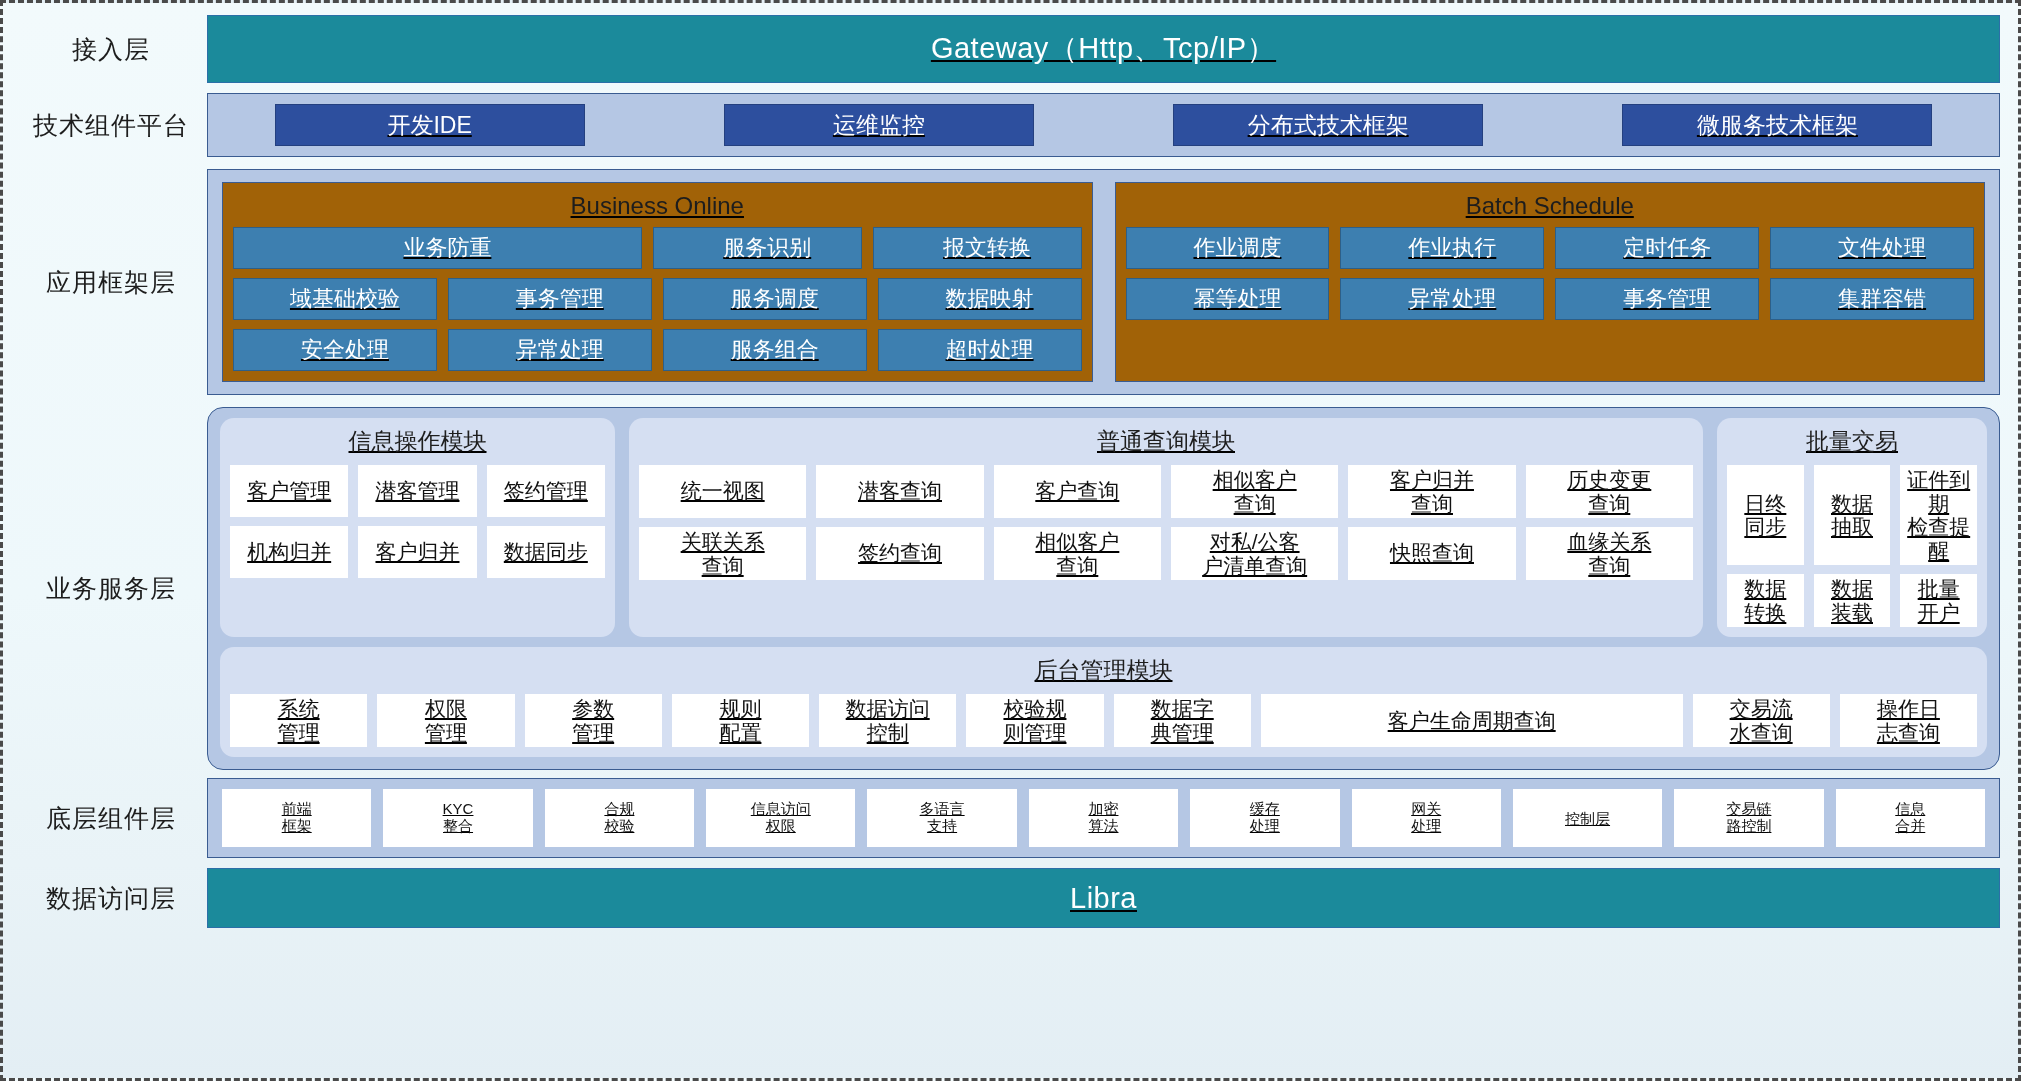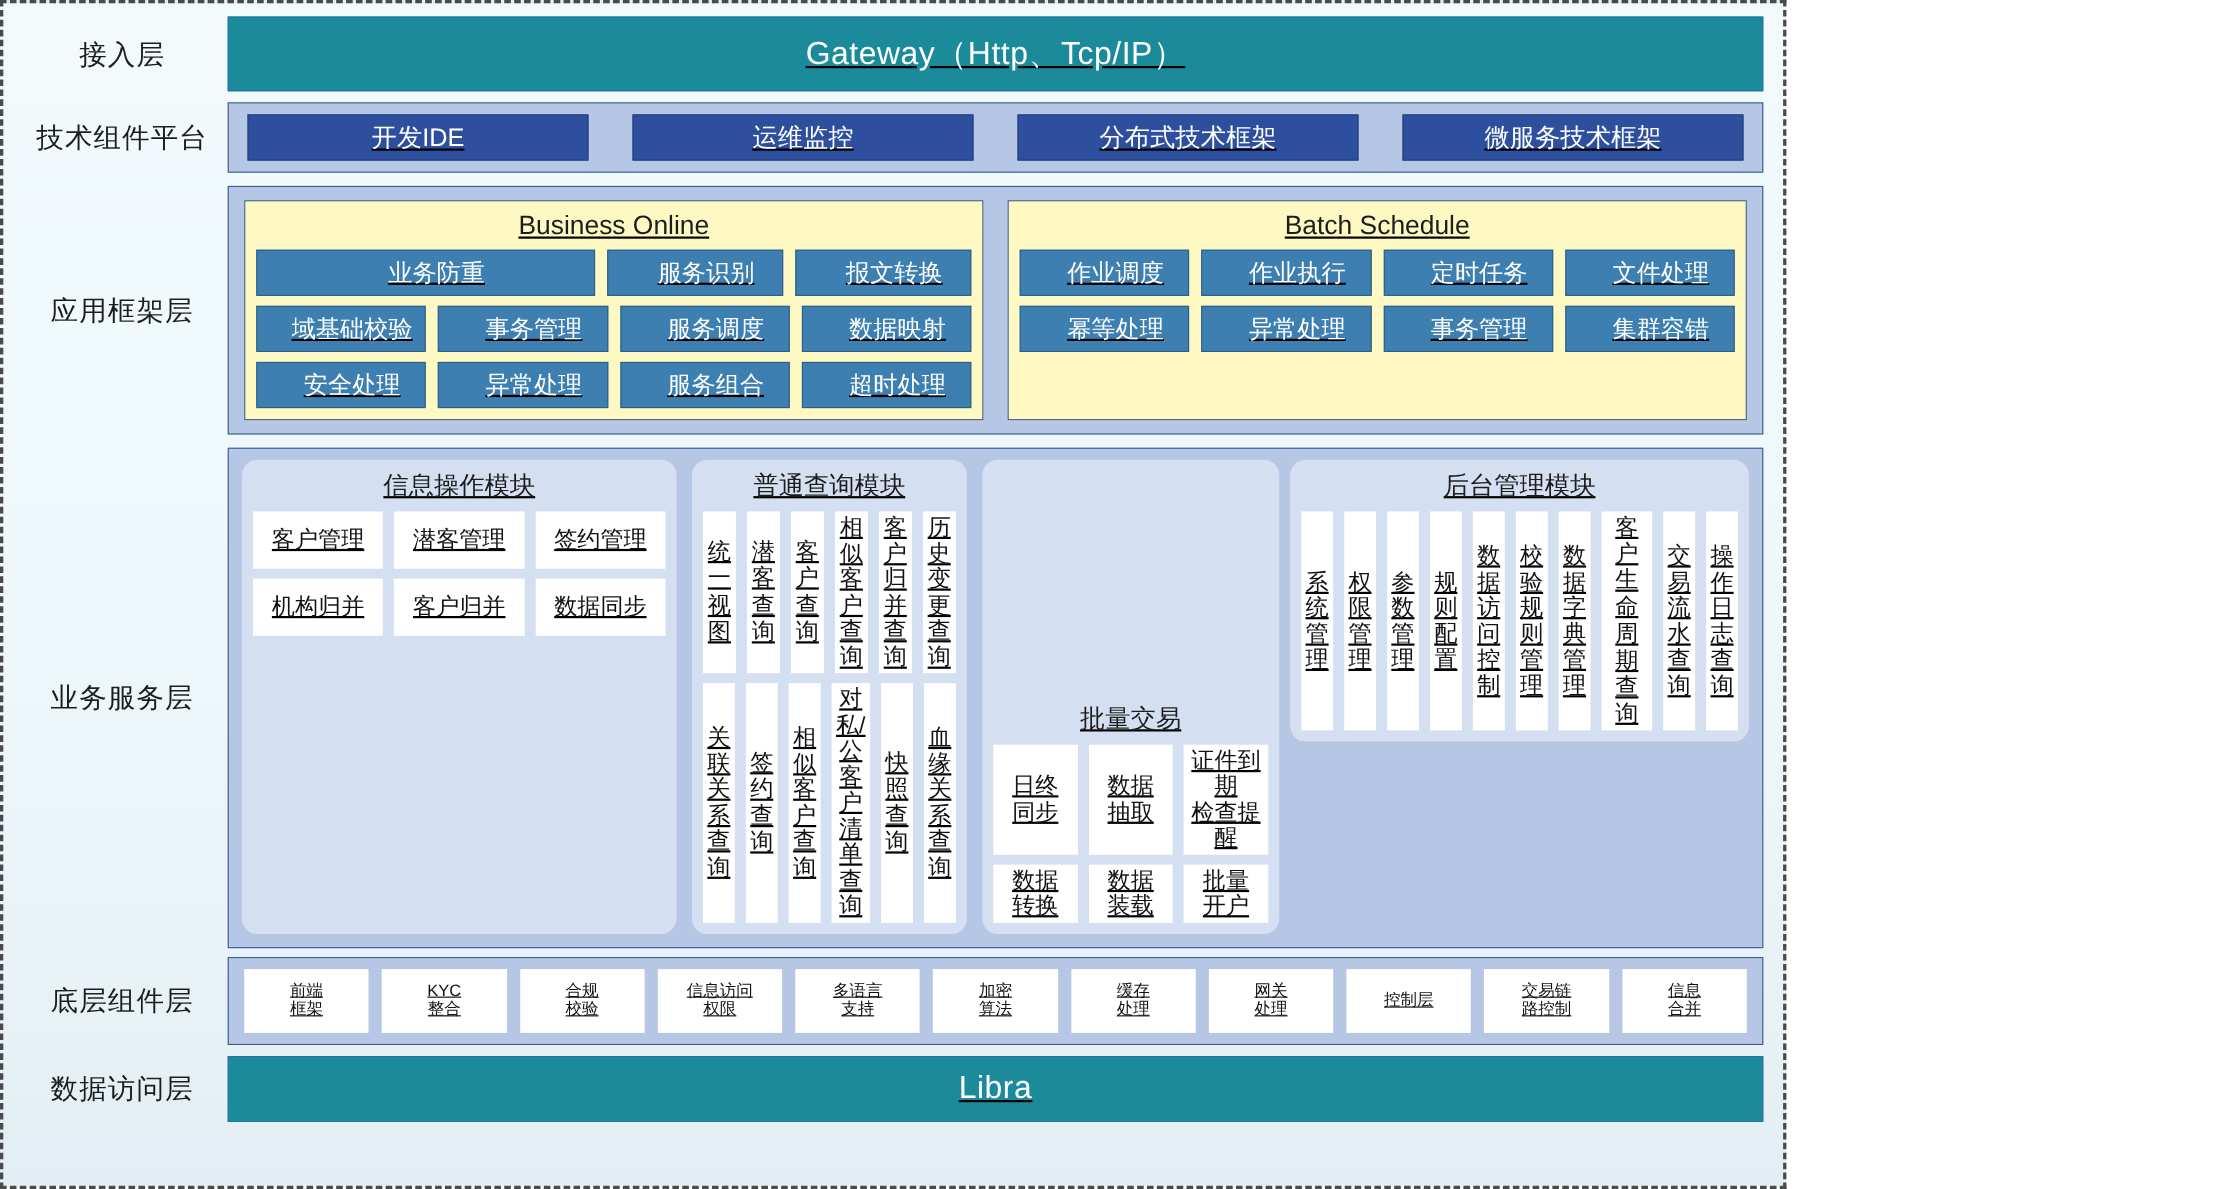--- a/index.html
+++ b/index.html
@@ -4,21 +4,21 @@
 <style>
   * { box-sizing: border-box; margin: 0; padding: 0; }
   html, body {
     width: 2021px; height: 1081px;
     font-family: "Liberation Sans", "DejaVu Sans", sans-serif;
     background: #ffffff;
     overflow: hidden;
   }
   .canvas {
     position: relative;
-    width: 1624px; height: 1081px;
+    width: 2021px; height: 1081px;
     background: linear-gradient(to bottom, #f2fafc 0%, #eef8fb 55%, #e9f3f7 80%, #e3eef4 100%);
     border: 3px dashed #4a4a4a;
     padding: 12px 18px 10px 12px;
     display: flex;
     flex-direction: column;
   }
 
   
   .row { display: flex; align-items: stretch; width: 100%; }
   .row-label {
@@ -66,21 +66,21 @@
     border: 1px solid #24407f;
   }
 
   
   .appfw {
     padding: 12px 14px;
     display: flex; gap: 22px;
   }
   .fw-group {
     flex: 1 1 0;
-    background: #fef9c3;
+    background: #a16207;
     border: 1px solid #3a5c91;
     padding: 6px 10px 10px 10px;
   }
   .fw-title {
     text-align: center;
     font-size: 24px;
     color: #1d1d1d;
     padding: 3px 0 7px 0;
   }
   .fw-grid { display: flex; flex-direction: column; gap: 9px; }
@@ -94,21 +94,21 @@
     display: flex; align-items: center; justify-content: center;
     font-size: 22px;
     white-space: nowrap;
     padding-left: 20px;
   }
   .fw-chip.wide2 { flex: 2.07 1 0; }
 
   
   .bsl {
     padding: 10px 12px 12px 12px;
-    display: flex; flex-direction: row; gap: 10px;
+    display: flex; flex-direction: column; gap: 10px; border-radius: 16px;
   }
   .bsl-top { display: flex; gap: 14px; }
   .mod {
     background: #d5dff2;
     border-radius: 14px;
     padding: 6px 10px 10px 10px;
     display: flex; flex-direction: column;
   }
   .mod-title {
     text-align: center;

